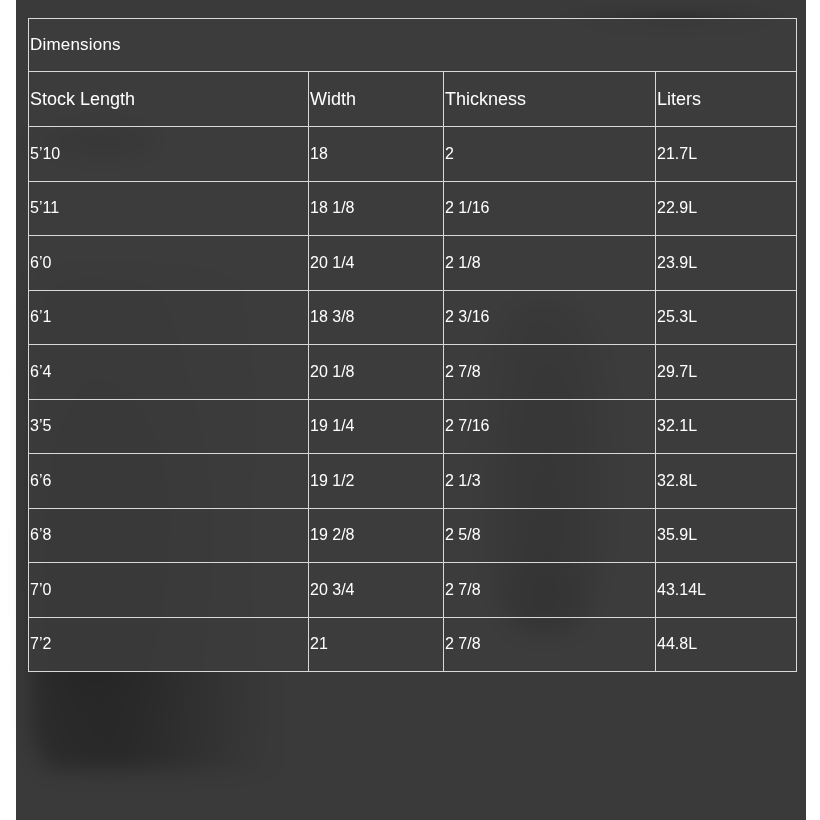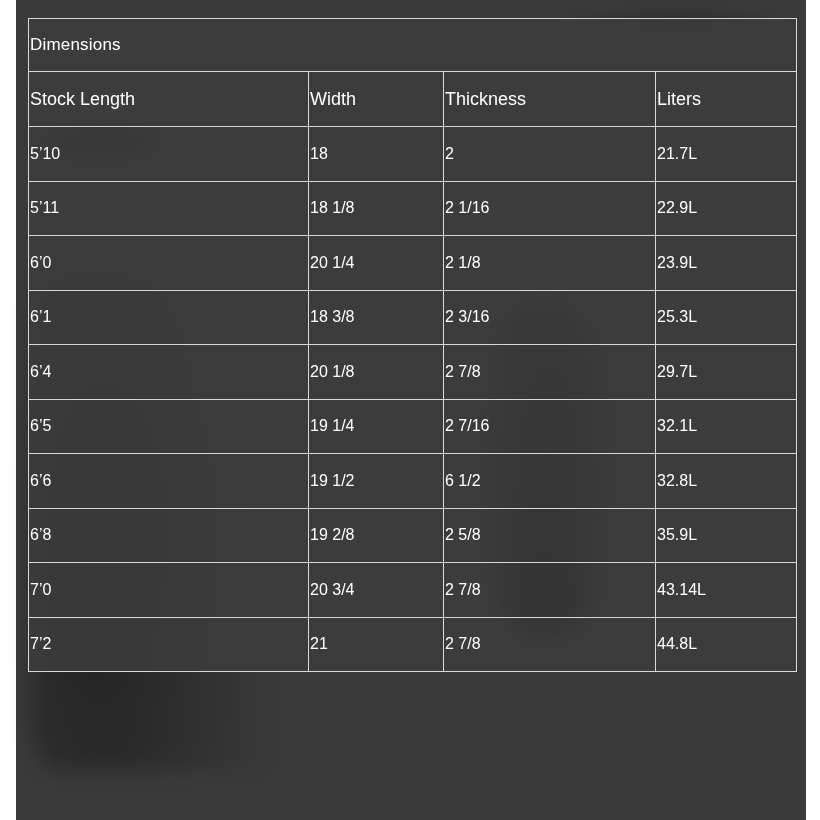--- a/index.html
+++ b/index.html
@@ -183,29 +183,29 @@
           <td class="data-cell">2 3/16</td>
           <td class="data-cell">25.3L</td>
         </tr>
         <tr>
           <td class="data-cell">6’4</td>
           <td class="data-cell">20 1/8</td>
           <td class="data-cell">2 7/8</td>
           <td class="data-cell">29.7L</td>
         </tr>
         <tr>
-          <td class="data-cell">6’5</td>
+          <td class="data-cell">3’5</td>
           <td class="data-cell">19 1/4</td>
           <td class="data-cell">2 7/16</td>
           <td class="data-cell">32.1L</td>
         </tr>
         <tr>
           <td class="data-cell">6’6</td>
           <td class="data-cell">19 1/2</td>
-          <td class="data-cell">6 1/2</td>
+          <td class="data-cell">2 1/3</td>
           <td class="data-cell">32.8L</td>
         </tr>
         <tr>
           <td class="data-cell">6’8</td>
           <td class="data-cell">19 2/8</td>
           <td class="data-cell">2 5/8</td>
           <td class="data-cell">35.9L</td>
         </tr>
         <tr>
           <td class="data-cell">7’0</td>

